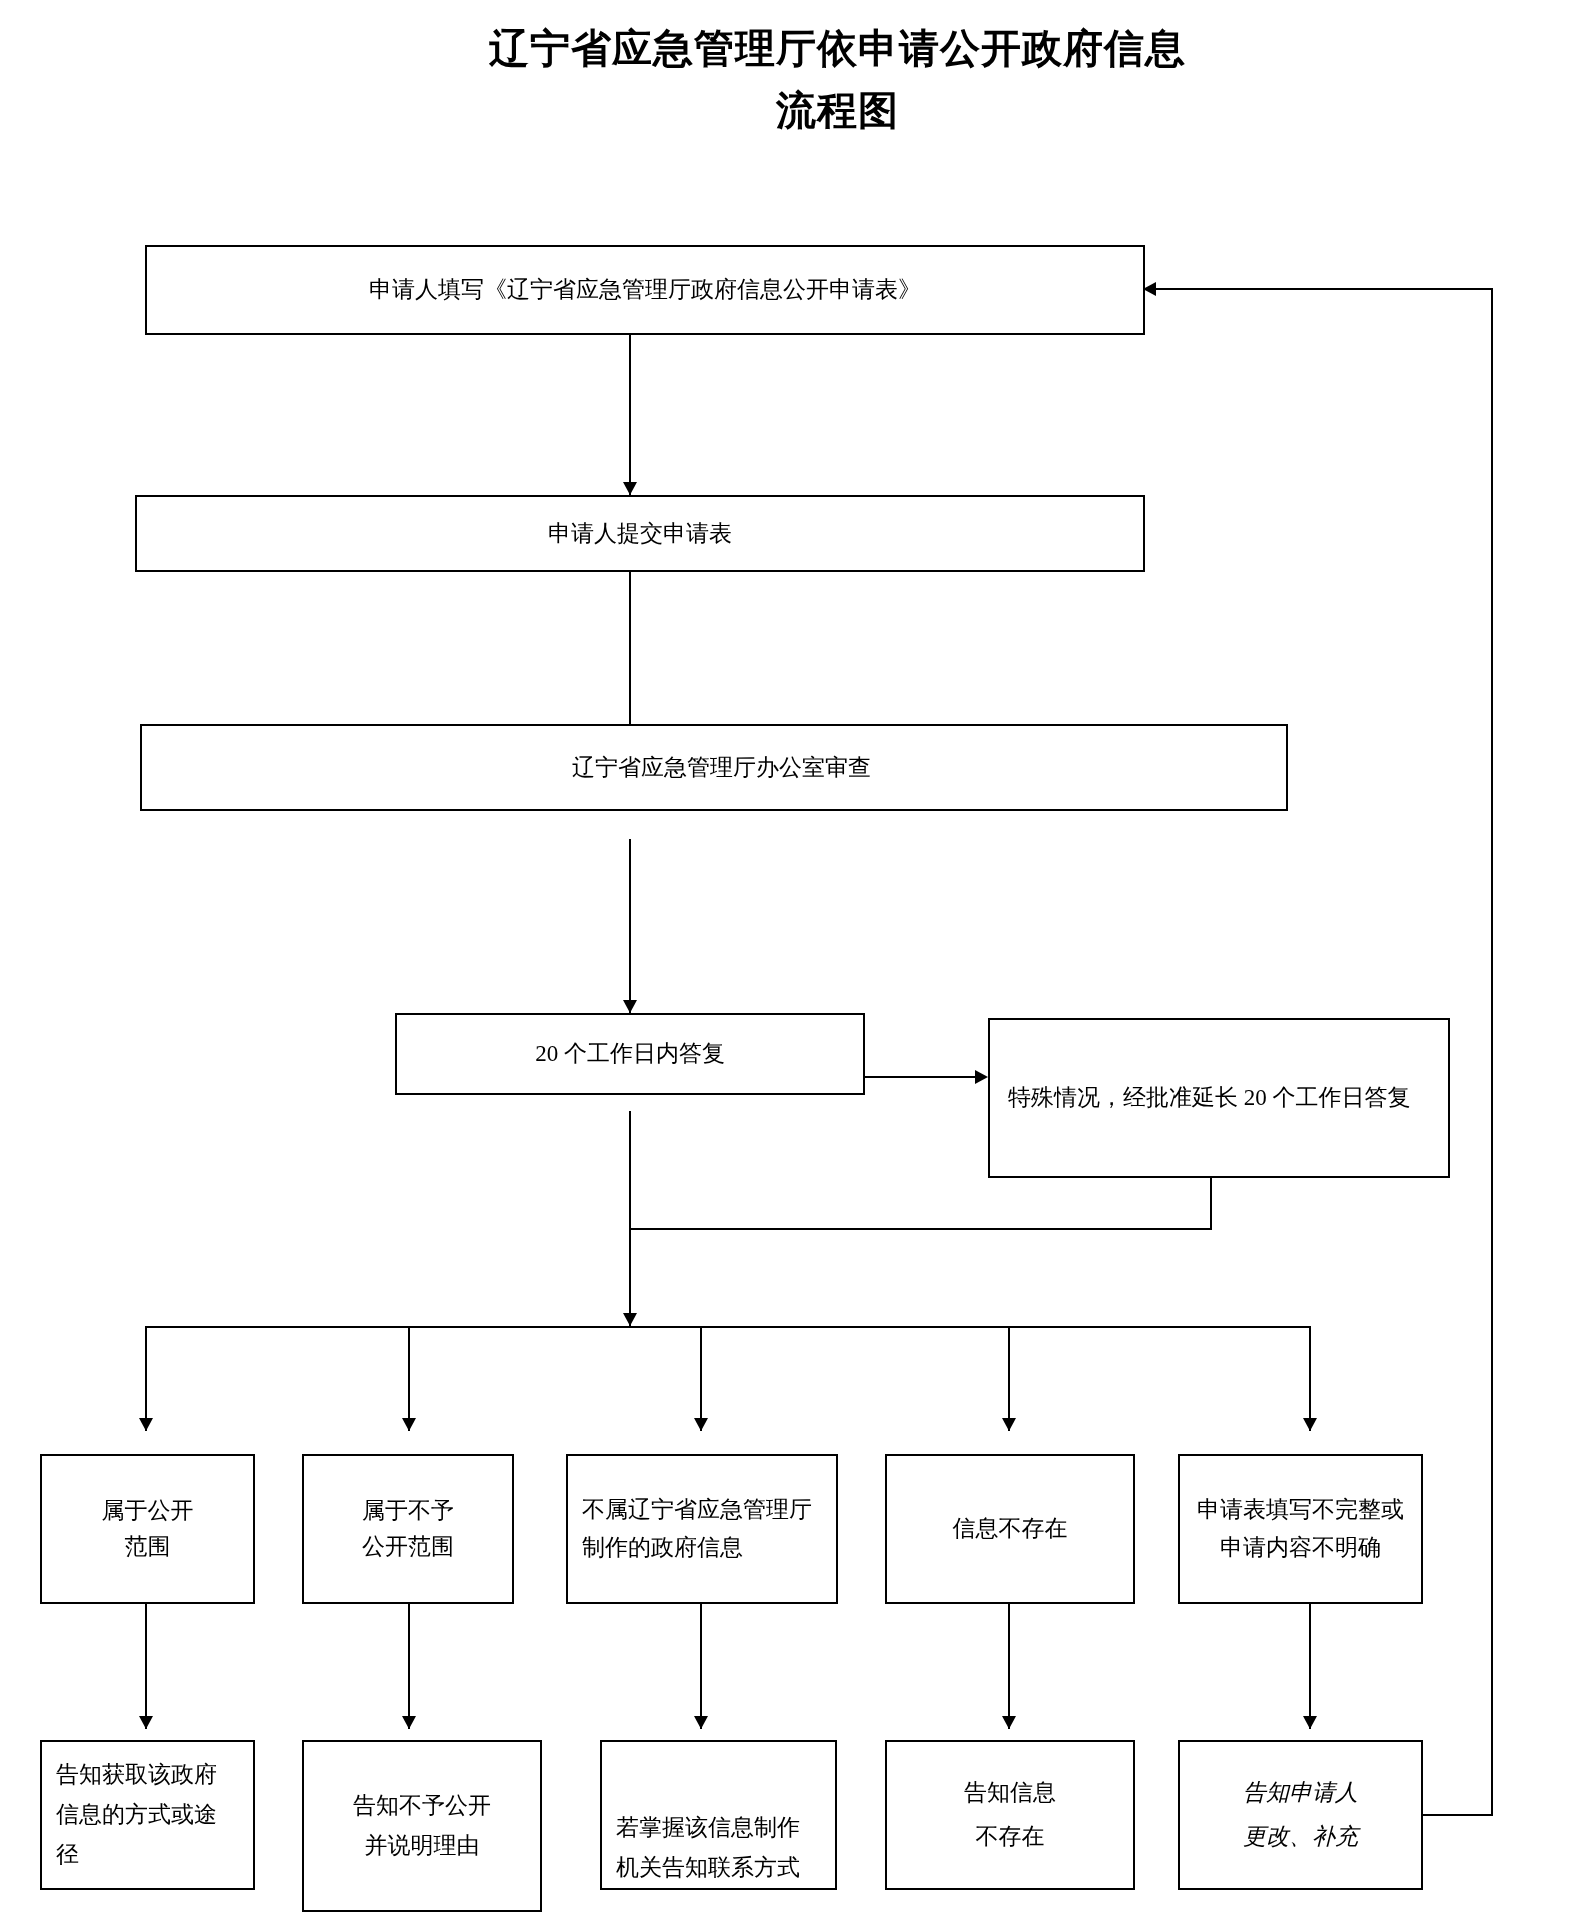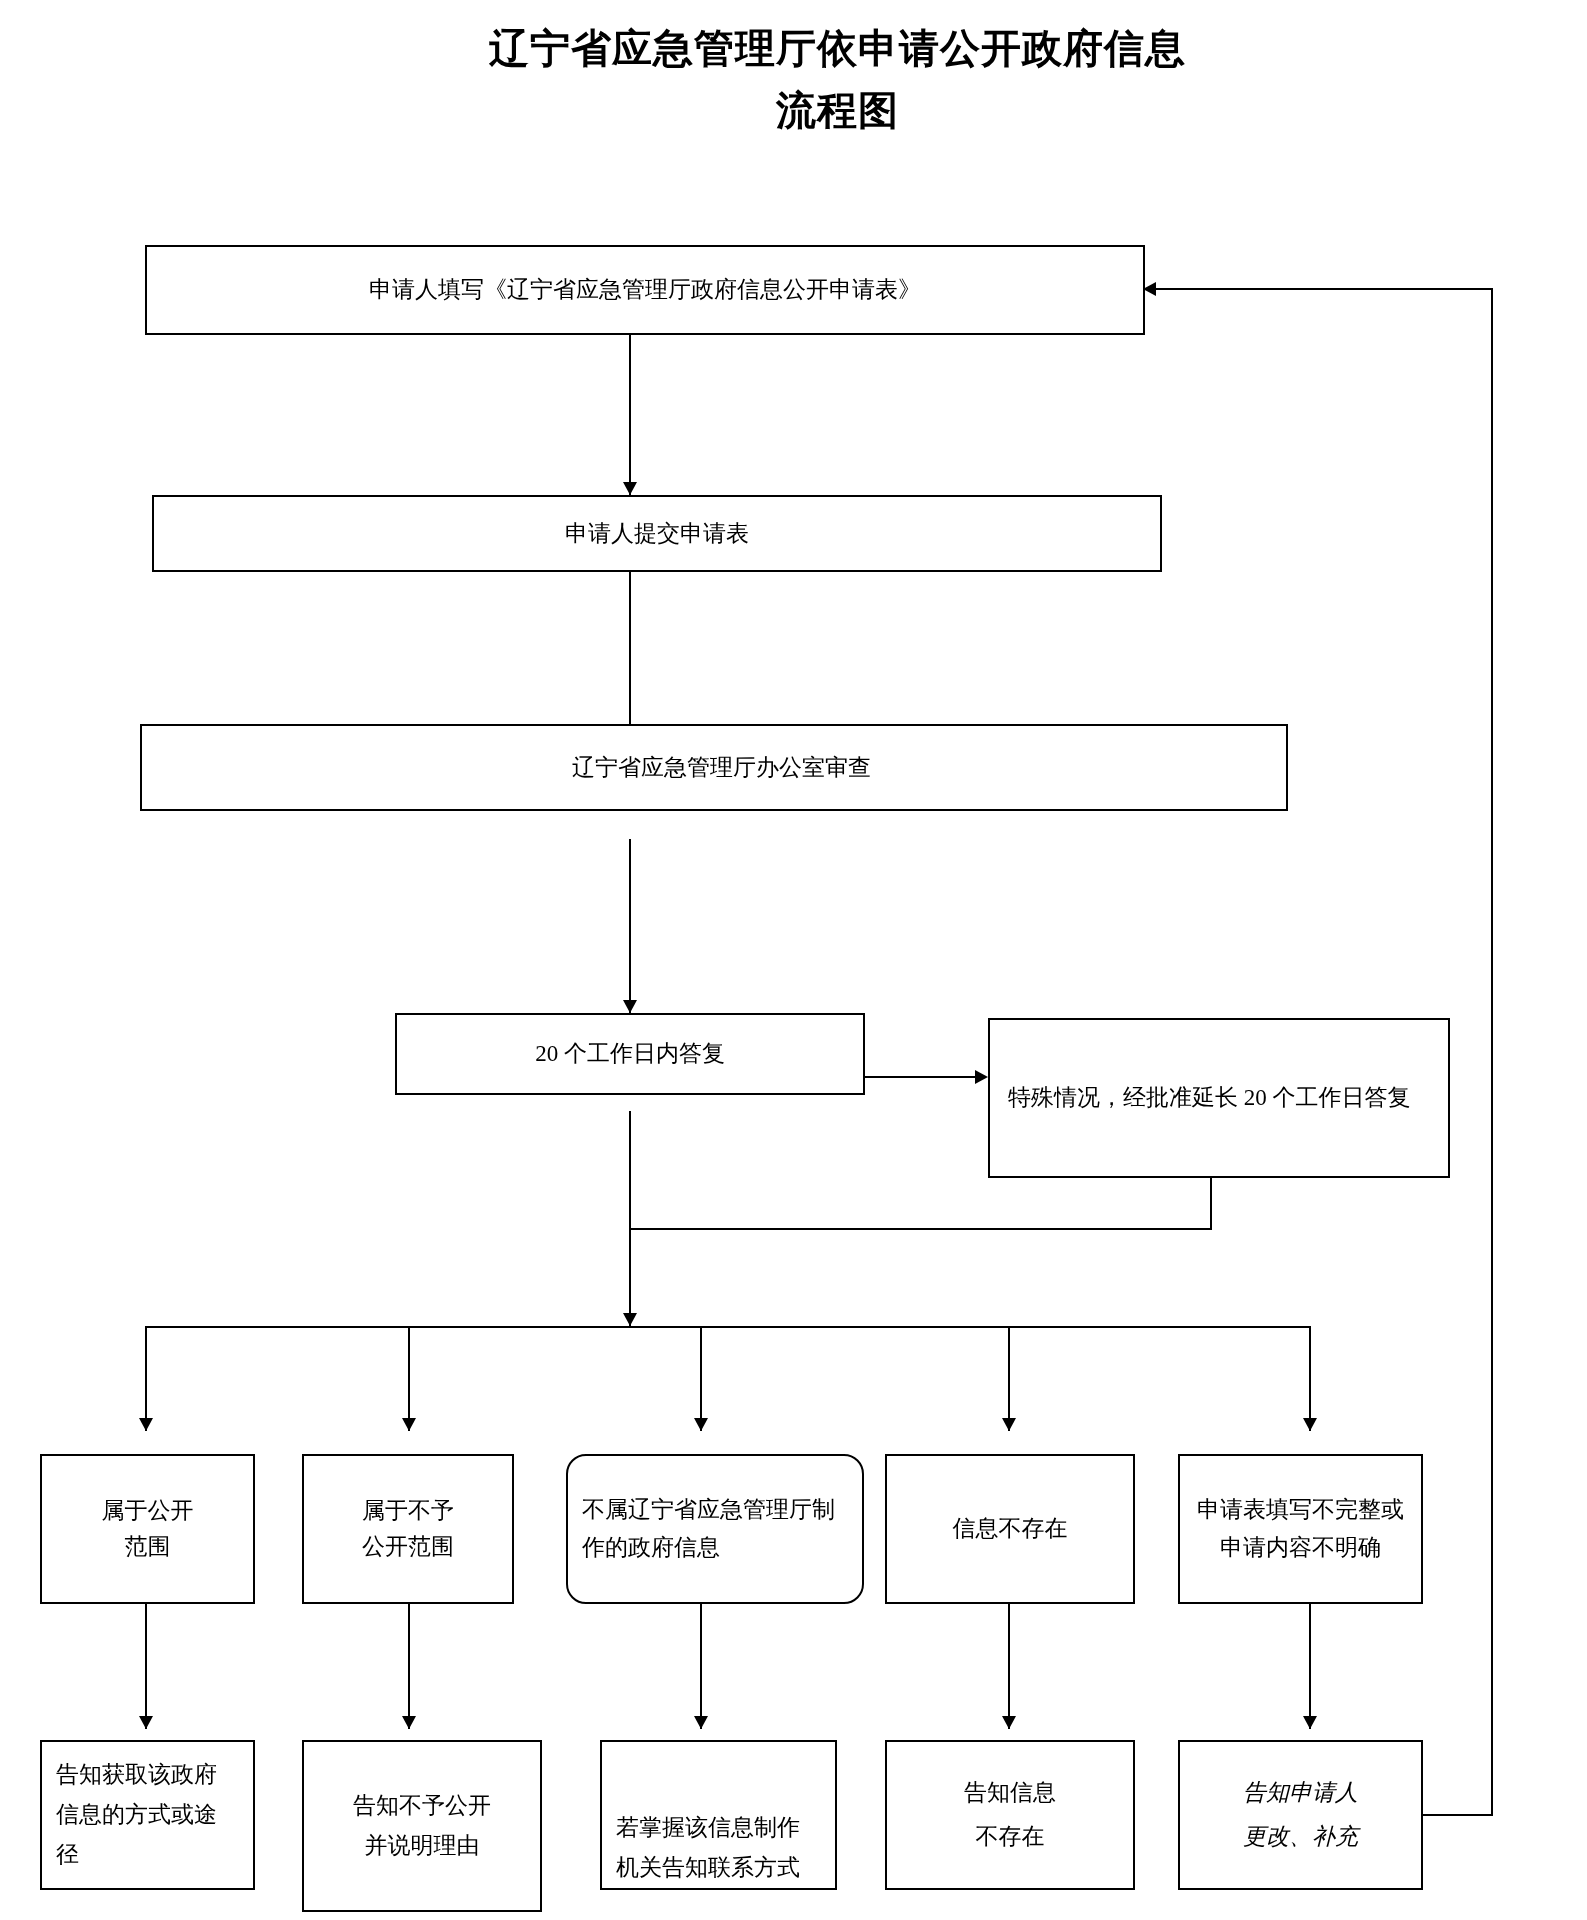--- a/index.html
+++ b/index.html
@@ -99,21 +99,21 @@
     <span class="line2">流程图</span>
   </div>
 
   <div class="box" style="left:145px; top:245px; width:1000px; height:90px;">
     <span class="txt">申请人填写《辽宁省应急管理厅政府信息公开申请表》</span>
   </div>
 
   <div class="vline" style="left:629px; top:335px; height:160px;"></div>
   <div class="arrow-down" style="left:623px; top:482px;"></div>
 
-  <div class="box" style="left:135px; top:495px; width:1010px; height:77px;margin-left:17px;">
+  <div class="box" style="left:135px; top:495px; width:1010px; height:77px;">
     <span class="txt">申请人提交申请表</span>
   </div>
 
   <div class="vline" style="left:629px; top:572px; height:180px;"></div>
   <div class="arrow-down" style="left:623px; top:739px;"></div>
 
   <div class="box" style="left:140px; top:724px; width:1148px; height:87px;padding-left:25px;">
     <span class="txt">辽宁省应急管理厅办公室审查</span>
   </div>
 
@@ -157,21 +157,21 @@
   <div class="box" style="left:40px; top:1454px; width:215px; height:150px;">
     <span class="txt">属于公开
 范围</span>
   </div>
 
   <div class="box" style="left:302px; top:1454px; width:212px; height:150px;">
     <span class="txt">属于不予
 公开范围</span>
   </div>
 
-  <div class="box left-align" style="left:566px; top:1454px; width:298px; height:150px; padding:0 14px;border-radius:20px;">
+  <div class="box left-align" style="left:566px; top:1454px; width:272px; height:150px; padding:0 14px;">
     <span class="txt" style="line-height:38px;">不属辽宁省应急管理厅制作的政府信息</span>
   </div>
 
   <div class="box" style="left:885px; top:1454px; width:250px; height:150px;">
     <span class="txt">信息不存在</span>
   </div>
 
   <div class="box" style="left:1178px; top:1454px; width:245px; height:150px; padding:0 12px;">
     <span class="txt" style="line-height:38px;">申请表填写不完整或申请内容不明确</span>
   </div>

